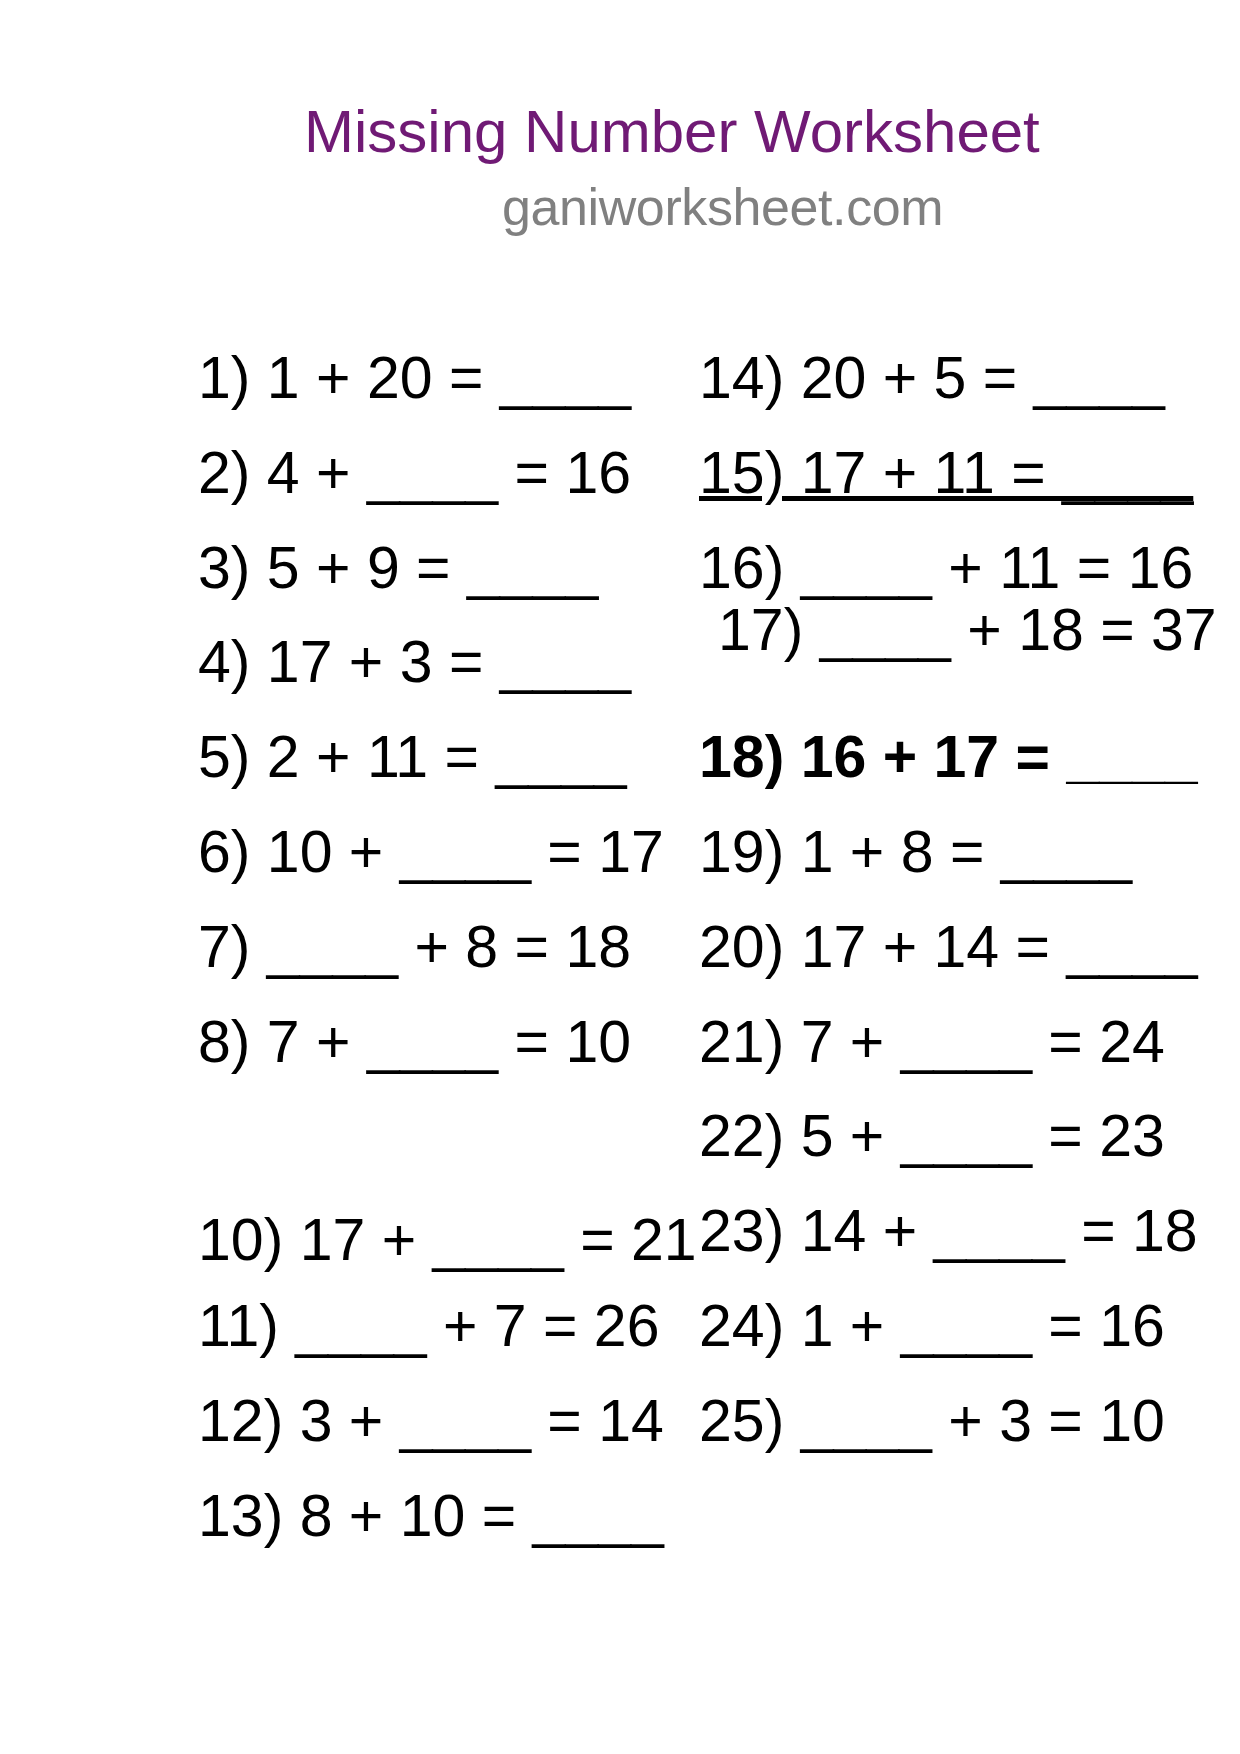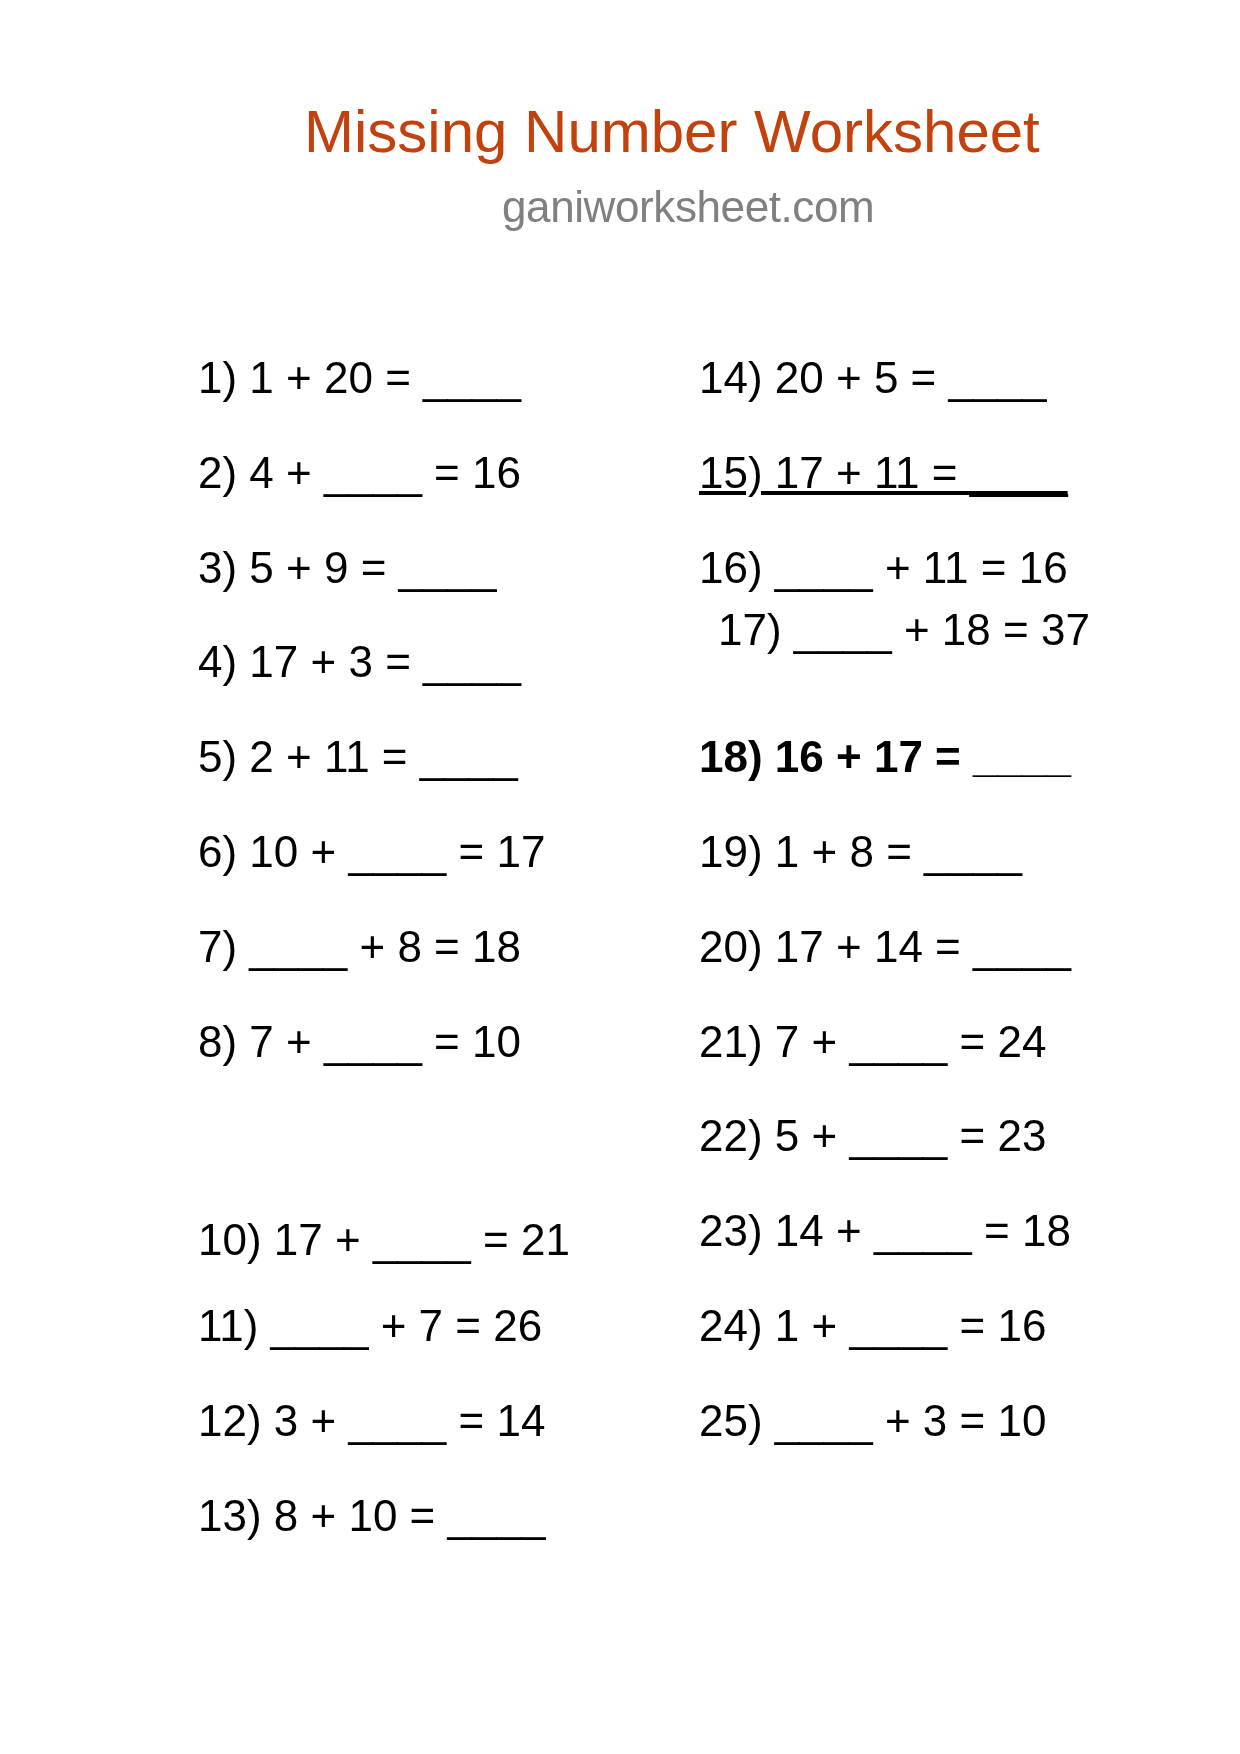--- a/index.html
+++ b/index.html
@@ -1,31 +1,31 @@
 <!DOCTYPE html>
 <html><head>
 <meta charset="utf-8">
 <style>
   html, body { margin: 0; padding: 0; background: #ffffff; }
   body { width: 1240px; height: 1754px; position: relative; overflow: hidden; }
   .page { position: absolute; left: 0; top: 0; width: 1240px; height: 1754px; background: #ffffff; }
   .title {
     position: absolute; left: 304px; top: 96px;
     font-family: "Liberation Sans", sans-serif; font-size: 60px; line-height: 72px;
-    color: #c2410c; white-space: nowrap; margin: 0; font-weight: normal;
+    color: #701a75; white-space: nowrap; margin: 0; font-weight: normal;
   }
   .subtitle {
     position: absolute; left: 502px; top: 182px;
-    font-family: "Liberation Sans", sans-serif; font-size: 44px; line-height: 50px;
+    font-family: "Liberation Sans", sans-serif; font-size: 52px; line-height: 50px;
     color: #808080; white-space: nowrap; letter-spacing: -0.4px;
   }
   .problems { position: absolute; left: 0; top: 0; width: 1240px; height: 1754px; }
   .problem {
     position: absolute;
-    font-family: "Liberation Sans", sans-serif; font-size: 44px; line-height: 52px;
+    font-family: "Liberation Sans", sans-serif; font-size: 59px; line-height: 52px;
     color: #000000; white-space: pre;
   }
 </style>
 </head>
 <body>
 
 <div class="page">
   <h1 class="title">Missing Number Worksheet</h1>
   <div class="subtitle">ganiworksheet.com</div>
 

